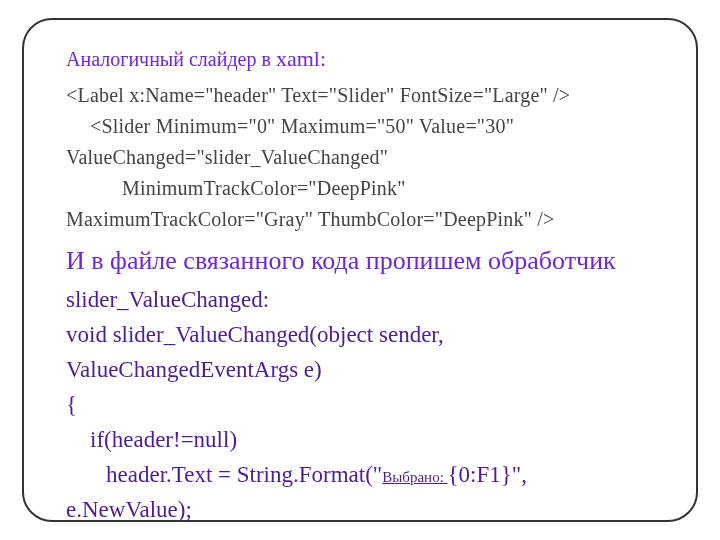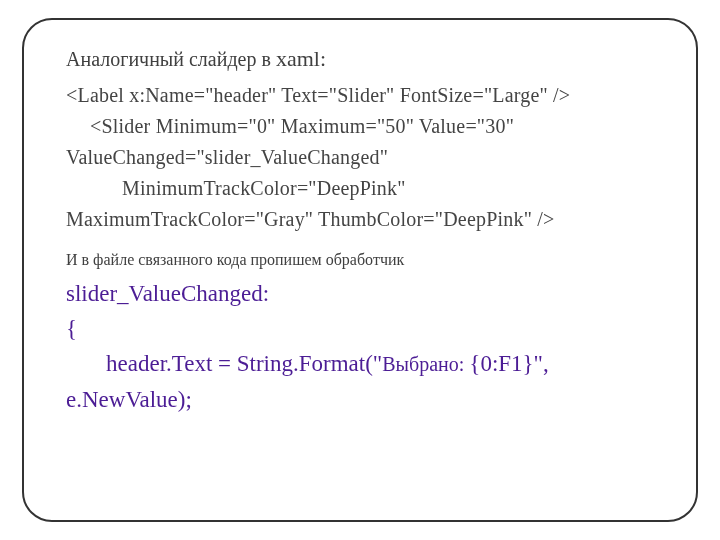--- a/index.html
+++ b/index.html
@@ -16,21 +16,21 @@
     }
     .card {
       width: 100%;
       height: 100%;
       border: 2px solid #333;
       border-radius: 30px;
       padding: 24px 28px 24px 42px;
       position: relative;
     }
     .line {
-      color: #404040;
+      color: #6d28d9;
       margin-bottom: 4px;
       line-height: 1.35;
     }
     .title-line {
       font-size: 22px;
       margin-bottom: 8px;
     }
     .title-line .rus {
       font-size: 20px;
     }
@@ -44,29 +44,30 @@
     }
     .indent2 {
       padding-left: 56px;
     }
     .desc-line {
       font-size: 22px;
       margin-top: 10px;
       margin-bottom: 6px;
     }
     .desc-line .rus {
-      font-size: 16px;
+      font-size: 26px;
       text-align: right;
     }
     .handler-line {
       font-size: 23px;
       color: #4c1d95;
     }
     .mixed .rus {
-      font-size: 20px;
+      font-size: 15px;
+      text-decoration: underline;
     }
   </style>
 </head>
 <body>
 
 <div class="card">
 
   <div class="line title-line">
     <span class="rus">Аналогичный слайдер в </span><span>xaml:</span>
   </div>
@@ -77,19 +78,22 @@
   <div class="line code-line">ValueChanged="slider_ValueChanged"</div>
   <div class="line code-line indent2">MinimumTrackColor="DeepPink"</div>
   <div class="line code-line">MaximumTrackColor="Gray" ThumbColor="DeepPink" /&gt;</div>
 
 
   <div class="line desc-line">
     <span class="rus">И в файле связанного кода пропишем обработчик</span>
   </div>
   <div class="line handler-line">slider_ValueChanged:</div>
 
+  <div class="line handler-line">void slider_ValueChanged(object sender,</div>
+  <div class="line handler-line">ValueChangedEventArgs e)</div>
   <div class="line handler-line">{</div>
+  <div class="line handler-line indent1">if(header!=null)</div>
   <div class="line handler-line mixed">
     <span style="padding-left:40px;">header.Text = String.Format("</span><span class="rus">Выбрано: </span><span>{0:F1}",</span>
   </div>
   <div class="line handler-line">e.NewValue);</div>
 
 </div>
 
 </body></html>

